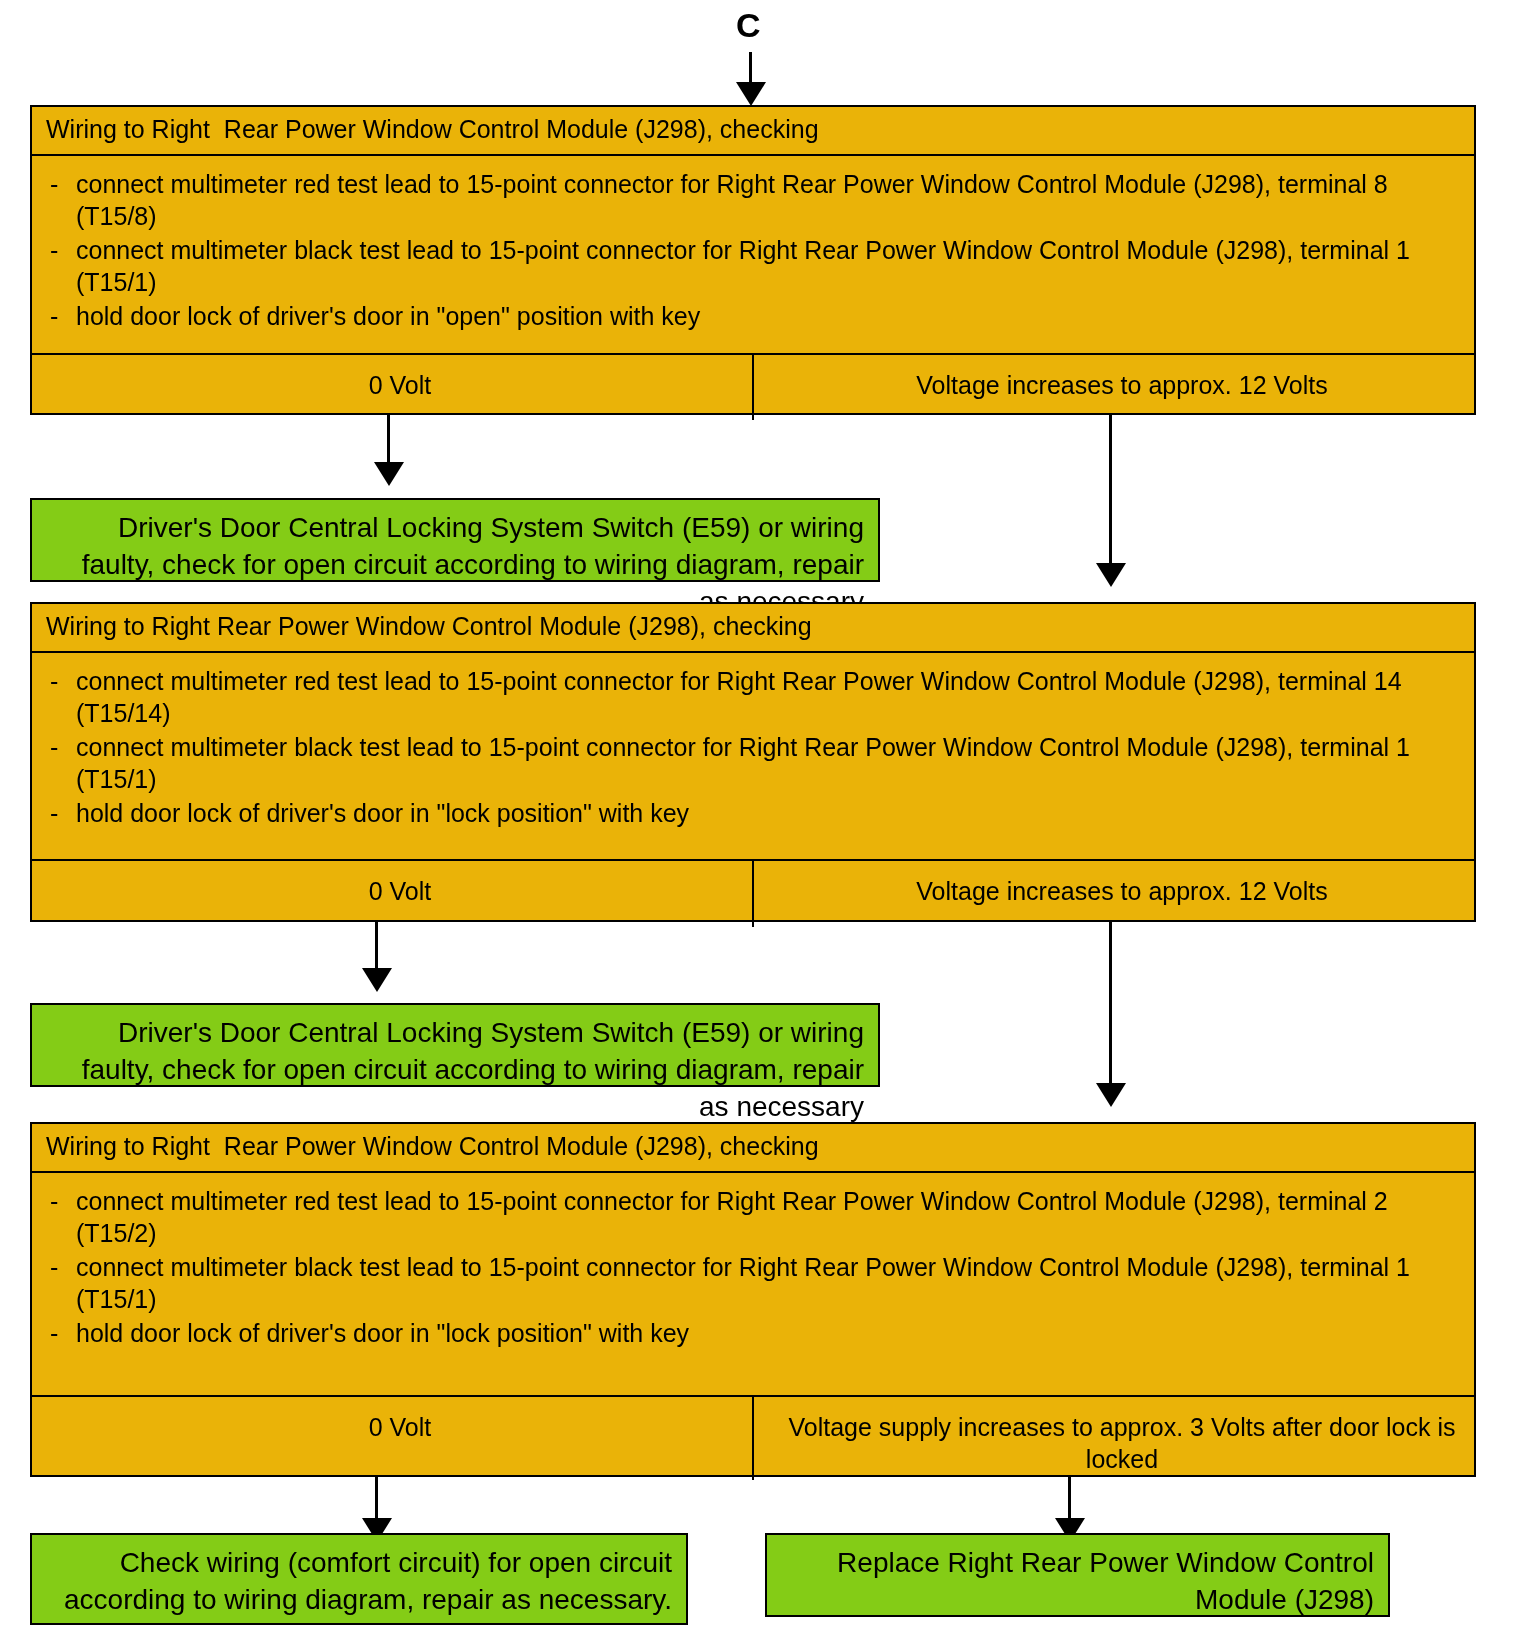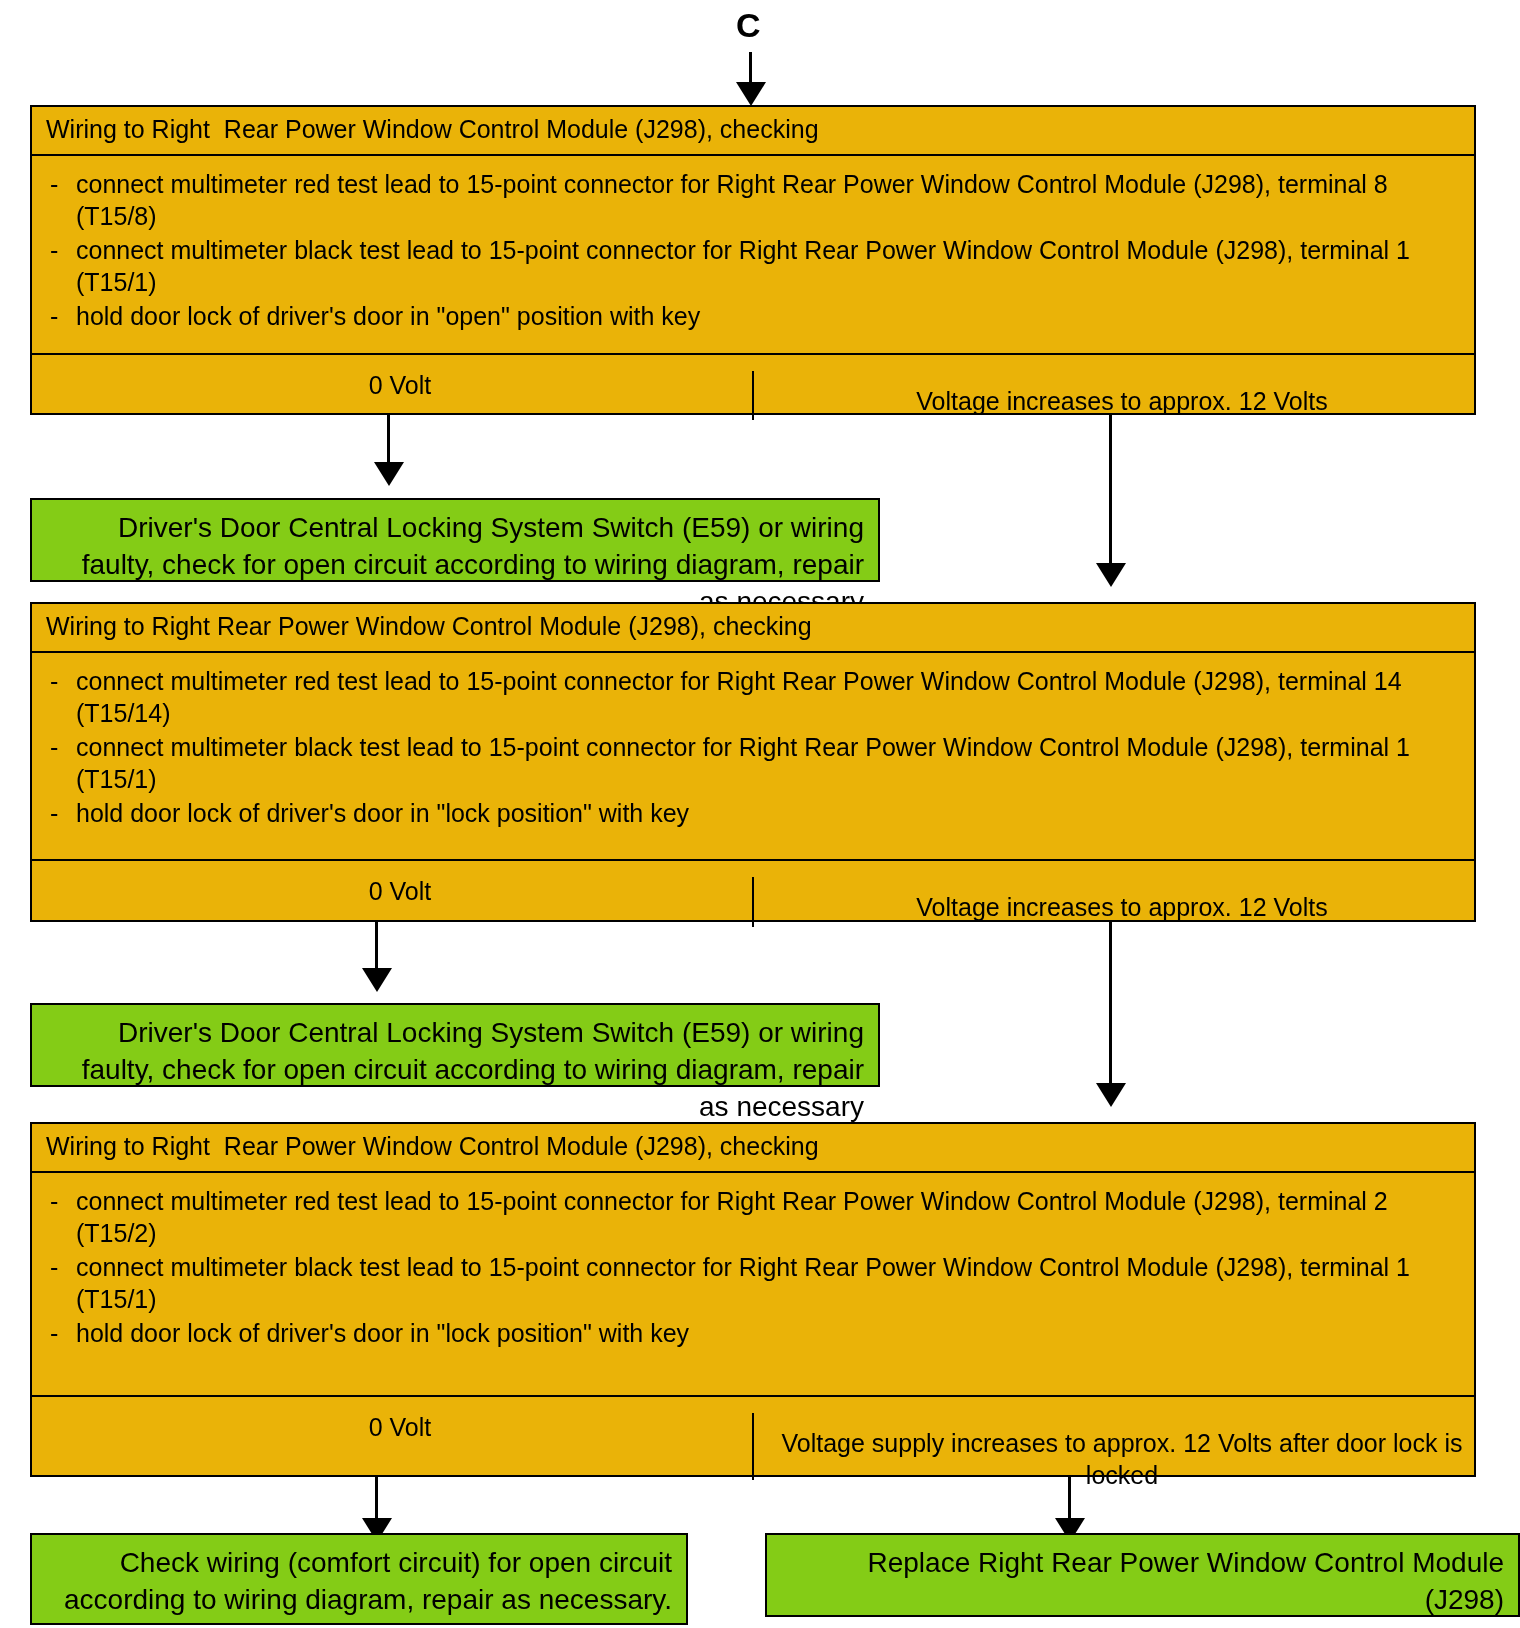--- a/index.html
+++ b/index.html
@@ -65,21 +65,21 @@
     box-sizing: border-box;
     flex: 0 0 auto;
     display: flex;
     align-items: flex-start;
     justify-content: center;
     padding: 14px 10px 0 26px;
     font-size: 25px;
     line-height: 1.3;
   }
   .result-cell.left  { width: 720px; }
-  .result-cell.right { width: 722px; border-left: 2px solid #000; margin-top: 16px; }
+  .result-cell.right { width: 722px; border-left: 2px solid #000; }
   .result-cell span { display: block; text-align: center; }
 
   .plain-box {
     position: absolute;
     box-sizing: border-box;
     border: 2px solid #000;
     background: #84cc16;
     padding: 10px 14px 6px 20px;
     font-size: 28px;
     line-height: 1.32;
@@ -177,28 +177,28 @@
         <li><span class="dash">-</span><span>connect multimeter red test lead to 15-point connector for Right Rear Power Window Control Module (J298), terminal 2 (T15/2)</span></li>
         <li><span class="dash">-</span><span>connect multimeter black test lead to 15-point connector for Right Rear Power Window Control Module (J298), terminal 1 (T15/1)</span></li>
         <li><span class="dash">-</span><span>hold door lock of driver's door in "lock position" with key</span></li>
       </ul>
     </div>
     <div class="result-row" style="height:85px;">
       <div class="result-cell left">
           <span>0 Volt</span>
         </div>
       <div class="result-cell right">
-          <span>Voltage supply increases to approx. 12 Volts after door lock is locked</span>
+          <span>Voltage supply increases to approx. 3 Volts after door lock is locked</span>
         </div>
     </div>
   </div>
 
   <div class="vline" style="left:375px; top:1477px; height:58px;"></div>
   <div class="arrowhead" style="left:362px; top:1518px;"></div>
 
   <div class="vline" style="left:1068px; top:1477px; height:58px;"></div>
   <div class="arrowhead" style="left:1055px; top:1518px;"></div>
 
   <div class="plain-box" style="left:30px; top:1533px; width:658px; height:92px;">Check wiring (comfort circuit) for open circuit according to wiring diagram, repair as necessary.</div>
 
-  <div class="plain-box" style="left:765px; top:1533px; width:755px; height:84px;">Replace Right  Rear Power Window Control Module (J298)</div>
+  <div class="plain-box" style="left:765px; top:1533px; width:625px; height:84px;">Replace Right  Rear Power Window Control Module (J298)</div>
 
 </div>
 
 </body></html>

